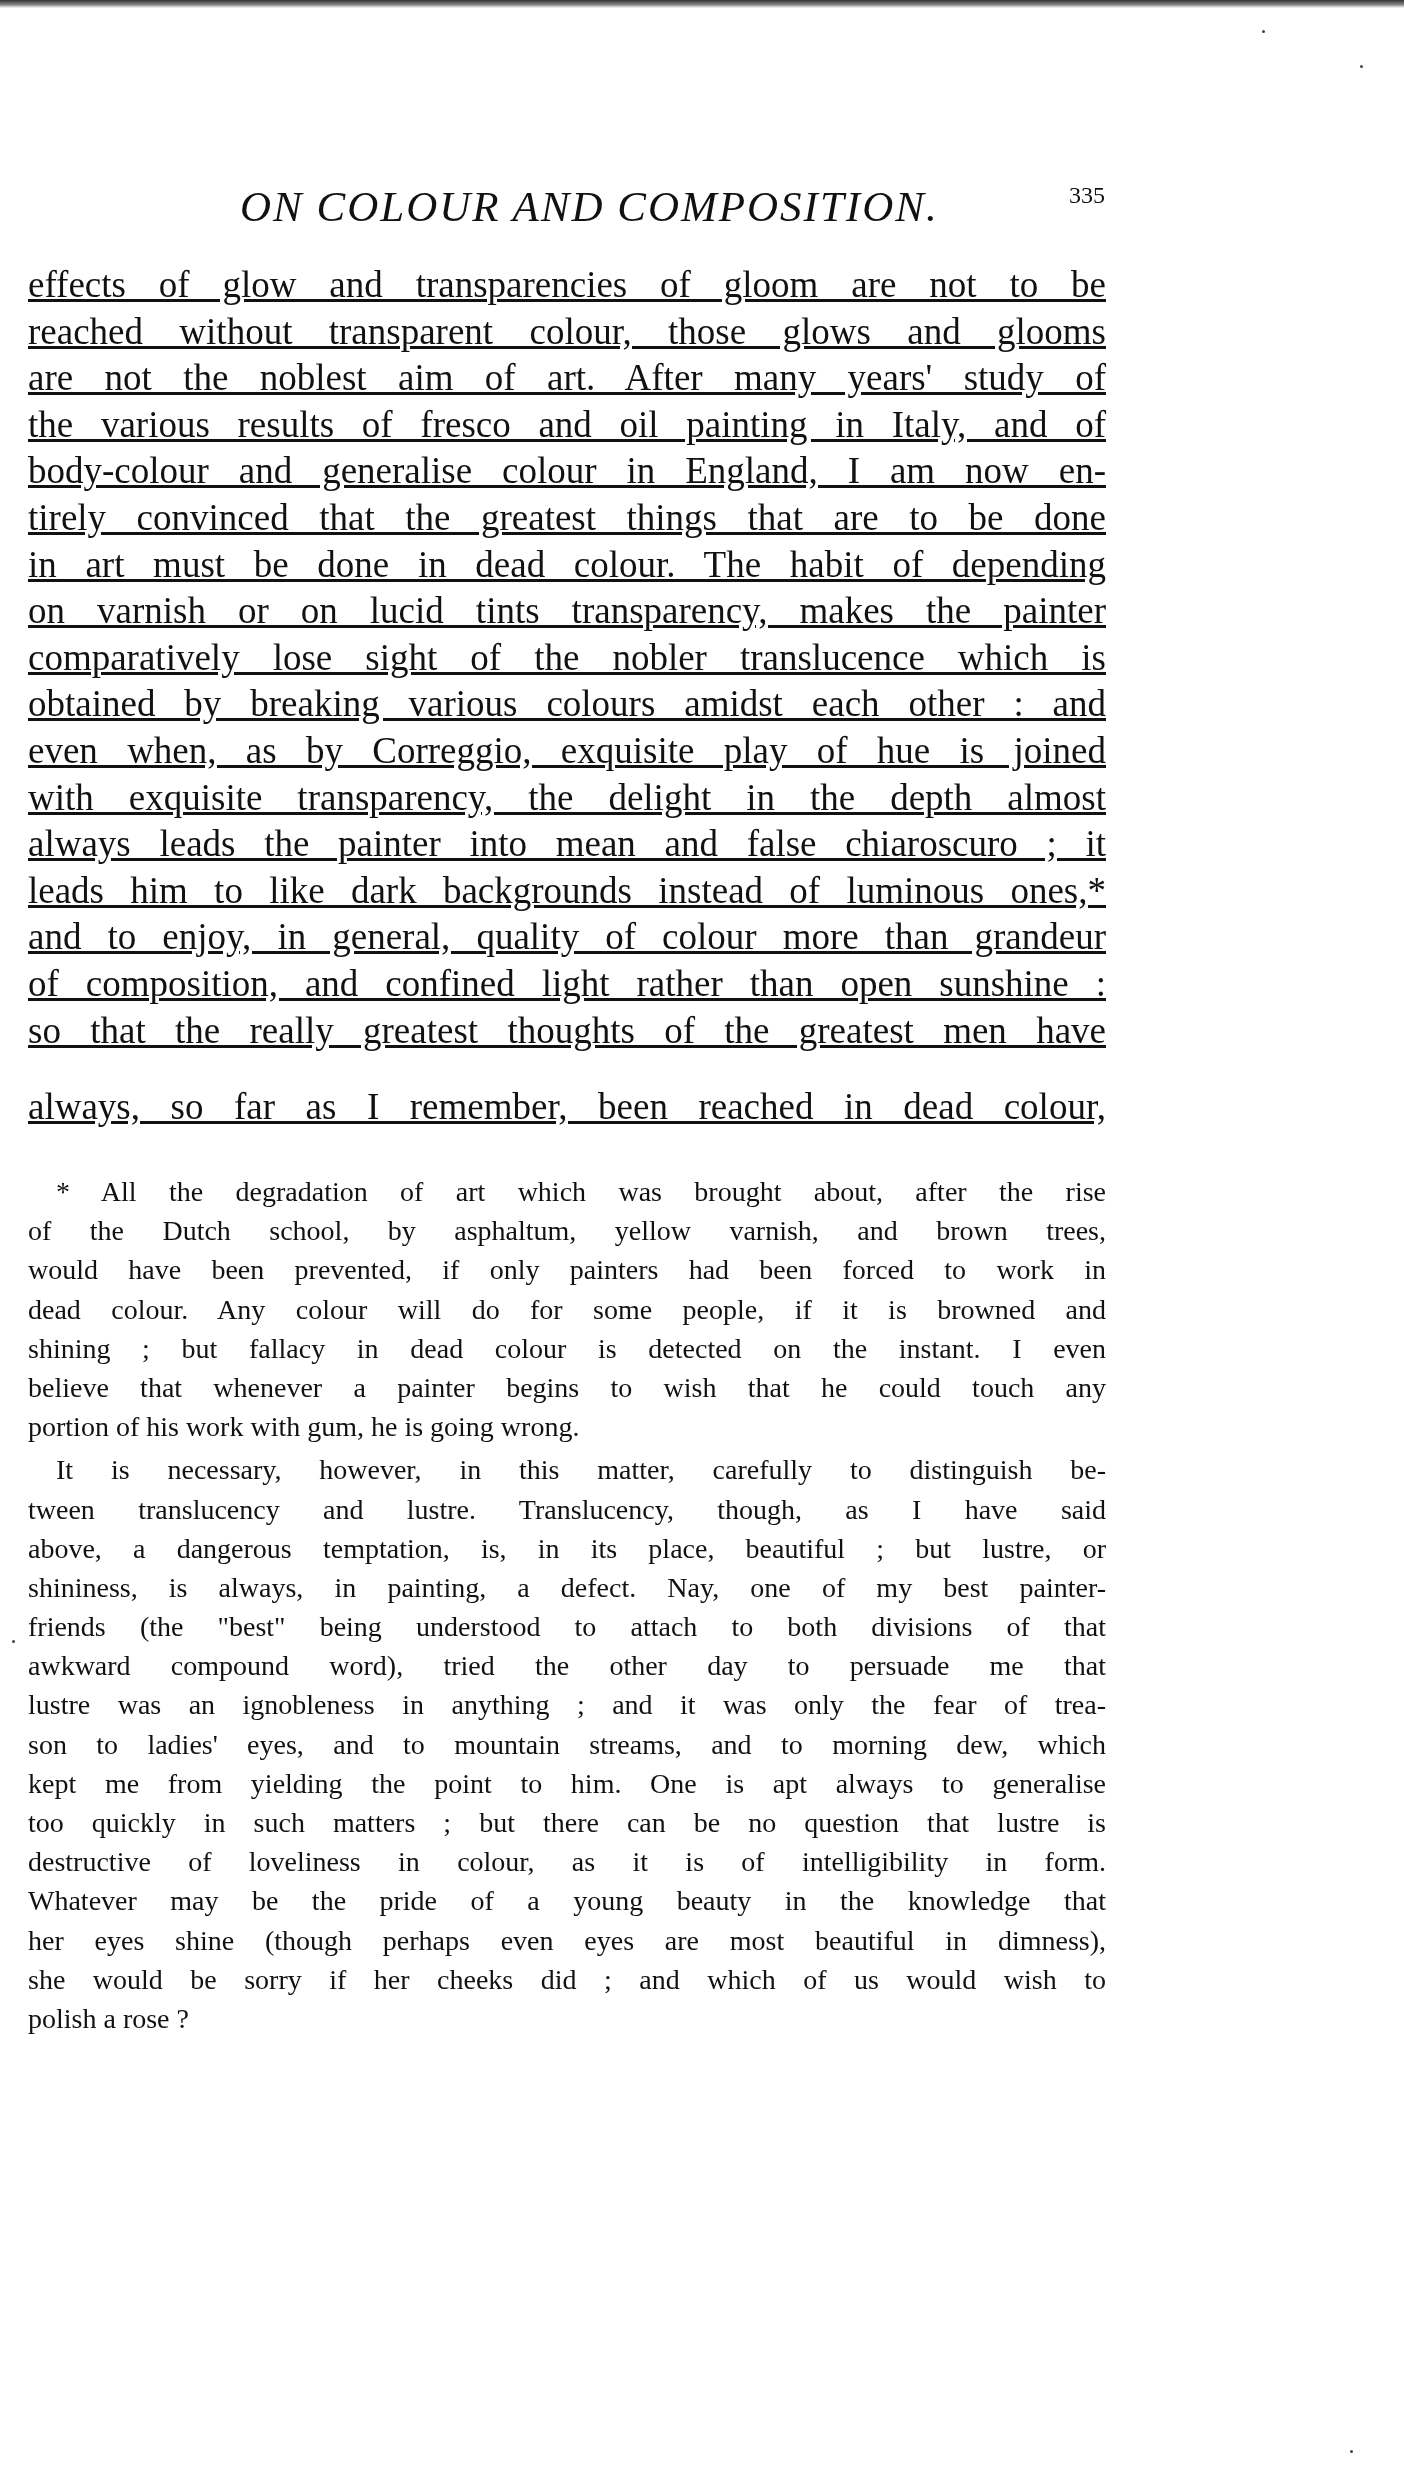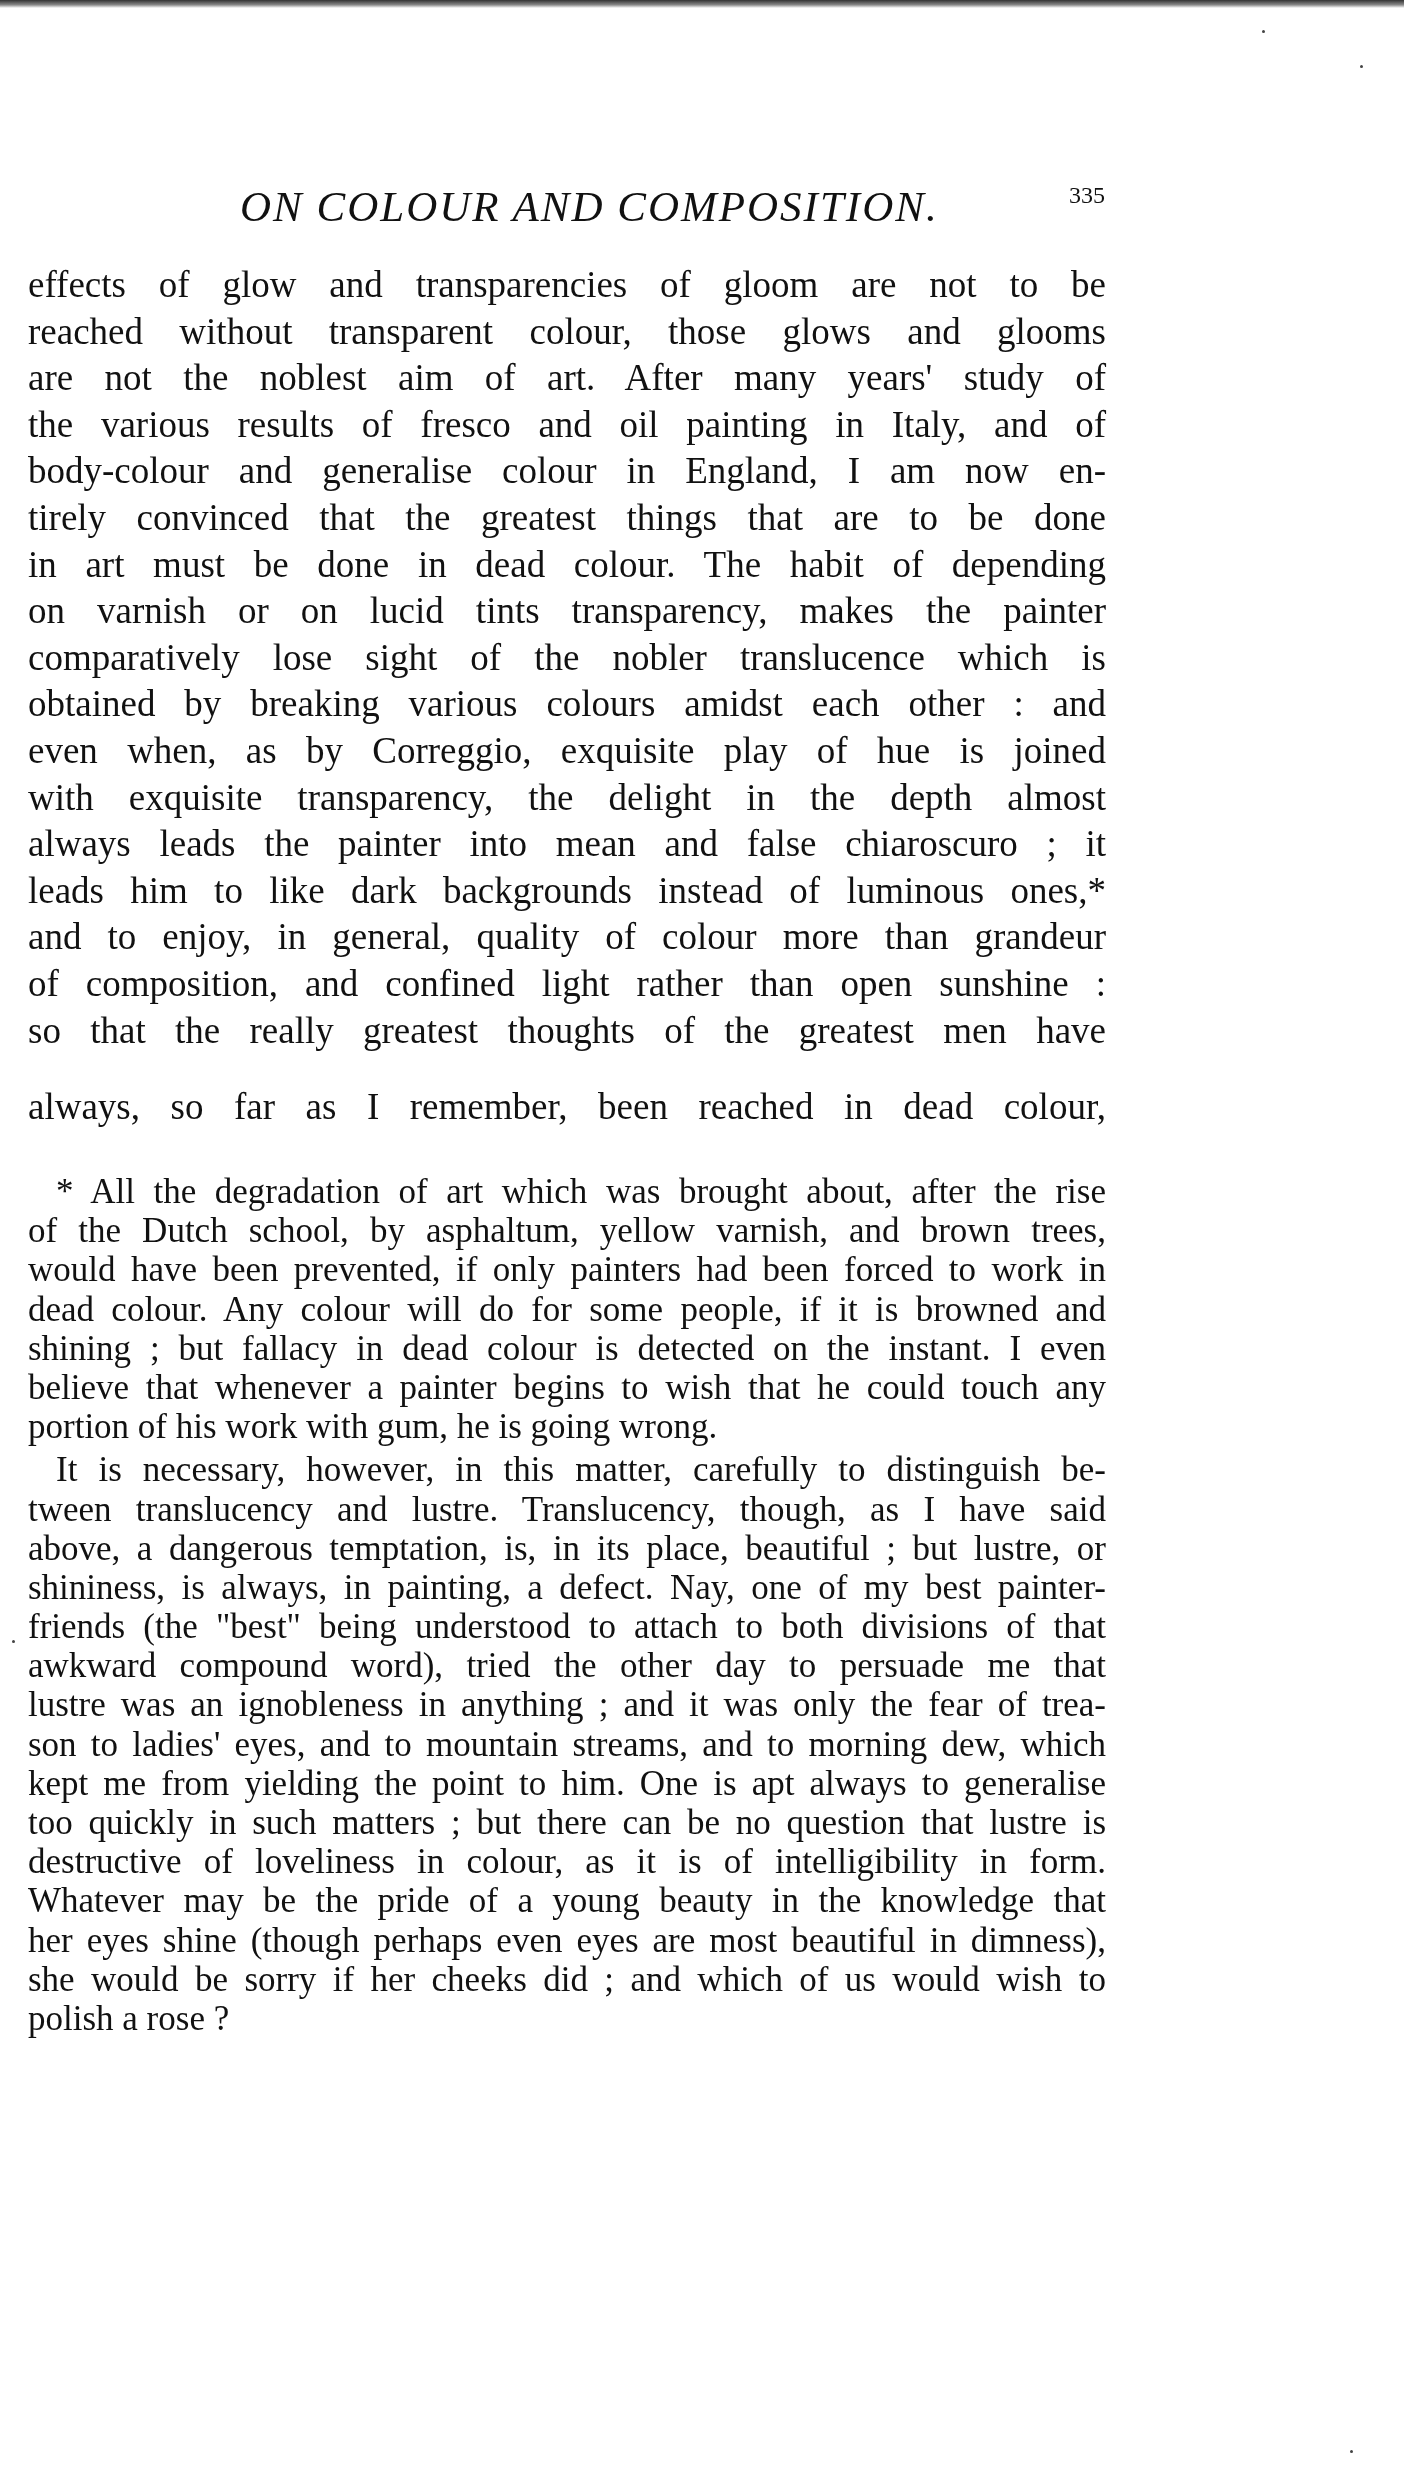--- a/index.html
+++ b/index.html
@@ -2,24 +2,24 @@
 <html><head>
 <meta charset="utf-8">
 <style>
   html, body { margin: 0; padding: 0; background: #ffffff; }
   body { width: 1404px; height: 2477px; position: relative; overflow: hidden; color: #111; font-family: "DejaVu Serif", serif; }
   .topline { position: absolute; left: 0; top: 0; width: 1404px; height: 8px; background: linear-gradient(#333, #888 60%, #fff); }
   .header { position: absolute; top: 182px; left: 230px; width: 875px; height: 50px; }
   .running-title { position: absolute; left: 10px; top: 0; font-style: italic; font-size: 43px; letter-spacing: 2px; font-family: "Liberation Serif", serif; }
   .page-number { position: absolute; right: 0; top: 0; font-size: 24px; font-family: "Liberation Serif", serif; }
   .body-text { position: absolute; left: 28px; top: 262px; width: 1078px; }
-  .body-text .line { display: block; font-size: 37px; line-height: 46.6px; height: 46.6px; text-align: justify; text-align-last: justify; white-space: nowrap; font-family: "Liberation Serif", serif; }
+  .body-text .line { display: block; font-size: 37px; line-height: 46.6px; height: 46.6px; text-align: justify; text-align-last: justify; white-space: nowrap; font-family: "Liberation Serif", serif; text-decoration: underline; }
   .body-text .line.last { text-align-last: justify; margin-top: 30px; }
   .footnote { position: absolute; left: 28px; top: 1172px; width: 1078px; }
-  .footnote .line { display: block; font-size: 35px; line-height: 39.2px; height: 39.2px; text-align: justify; text-align-last: justify; white-space: nowrap; font-family: "Liberation Serif", serif; }
+  .footnote .line { display: block; font-size: 28px; line-height: 39.2px; height: 39.2px; text-align: justify; text-align-last: justify; white-space: nowrap; font-family: "Liberation Serif", serif; }
   .footnote .line.end { text-align-last: left; }
   .footnote .line.indent { padding-left: 28px; }
   .footnote .para-gap { height: 4px; }
   .footnote .line.indent2 { padding-left: 28px; }
   .speck { position: absolute; width: 3px; height: 3px; background: #444; border-radius: 50%; }
 </style>
 </head>
 <body>
 
 <div class="topline"></div>

